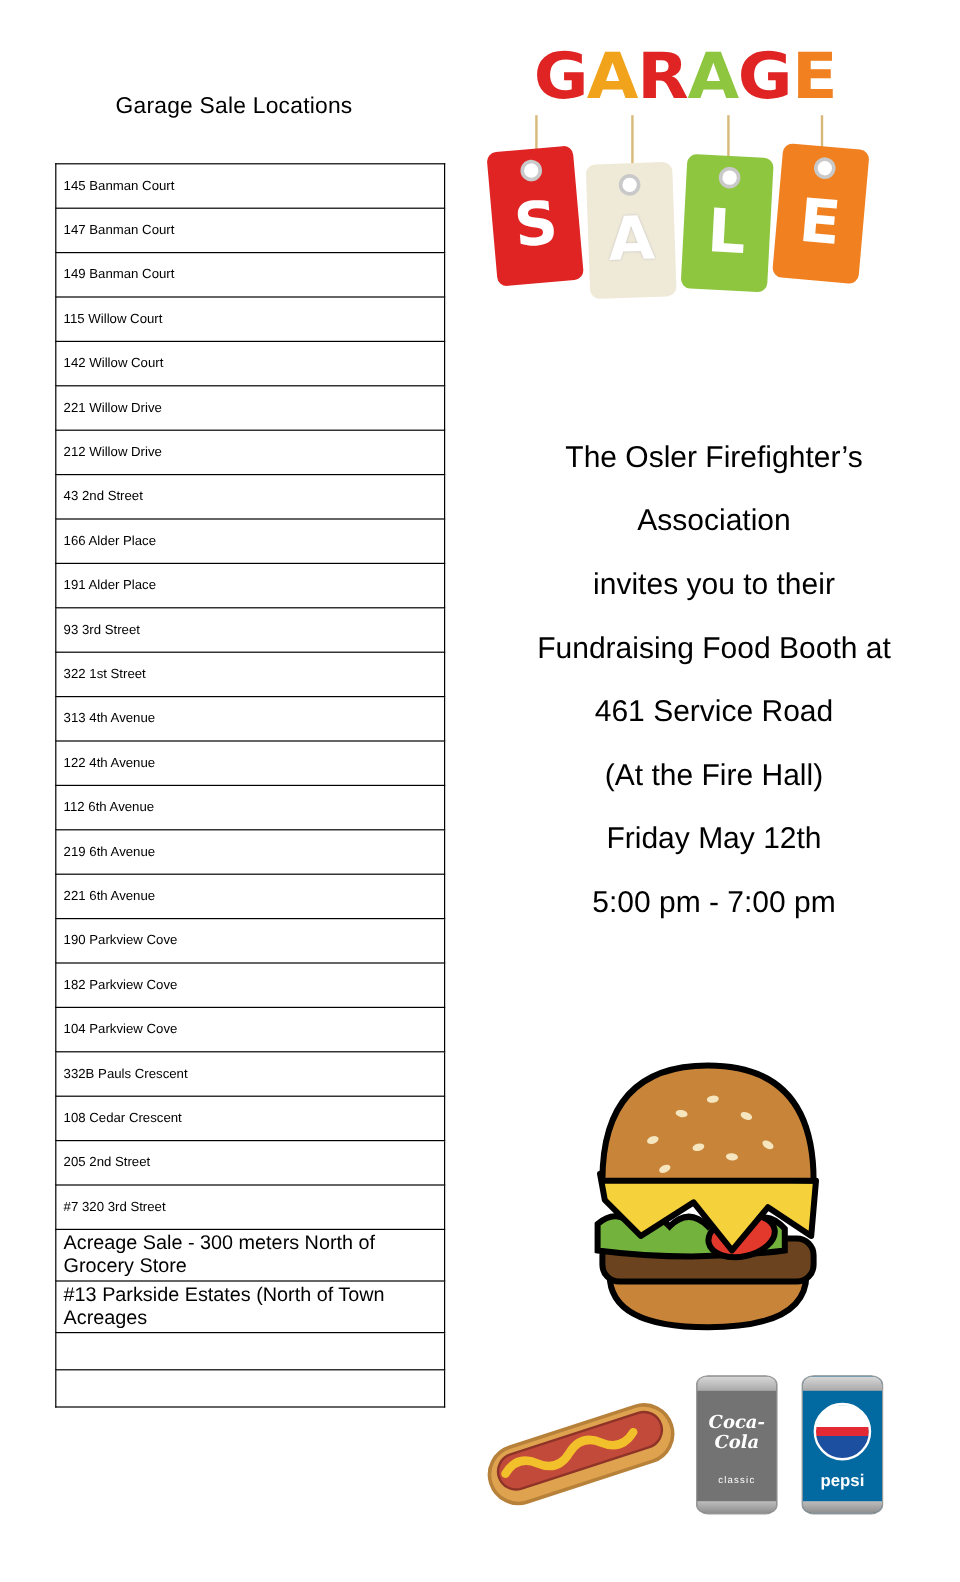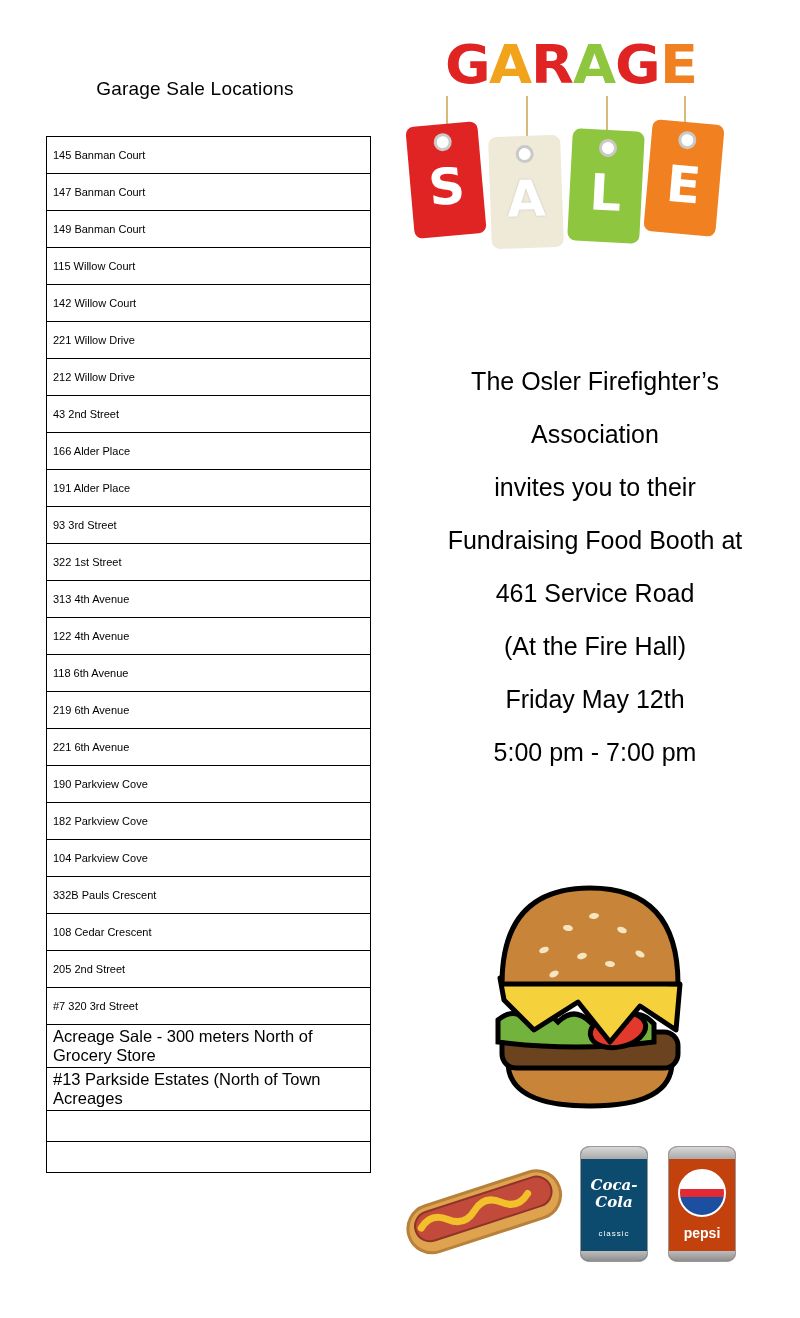--- a/index.html
+++ b/index.html
@@ -172,35 +172,35 @@
   }
   .can-top {
     position: absolute; top: 0; left: 0; right: 0; height: 12px;
     background: linear-gradient(#d8d8d8, #a9a9a9);
   }
   .can-bottom {
     position: absolute; bottom: 0; left: 0; right: 0; height: 10px;
     background: linear-gradient(#bdbdbd, #8e8e8e);
   }
   .can-coke {
-    left: 190px; top: 1146px; background: #0c4a6e;
+    left: 190px; top: 1146px; background: #737373;
   }
   .coke-script {
     position: absolute; top: 30px; left: 0; width: 100%;
     text-align: center; color: #ffffff;
     font-family: "DejaVu Serif", serif;
     font-style: italic; font-weight: bold; font-size: 15px;
     line-height: 17px;
   }
   .coke-classic {
     position: absolute; top: 82px; left: 0; width: 100%;
     text-align: center; color: #ffffff; font-size: 8px; letter-spacing: 1px;
   }
   .can-pepsi {
-    left: 278px; top: 1146px; background: #c2410c;
+    left: 278px; top: 1146px; background: #0369a1;
   }
   .pepsi-globe {
     position: absolute; top: 22px; left: 50%; margin-left: -24px;
     width: 48px; height: 48px; border-radius: 50%;
     background: linear-gradient(#ffffff 0%, #ffffff 42%, #e32934 42%, #e32934 58%, #1d4fa0 58%, #1d4fa0 100%);
     border: 2px solid #ffffff; box-sizing: border-box;
   }
   .pepsi-word {
     position: absolute; top: 78px; left: 0; width: 100%;
     text-align: center; color: #ffffff;
@@ -250,21 +250,21 @@
       <tr>
           <td>322 1st Street</td>
         </tr>
       <tr>
           <td>313 4th Avenue</td>
         </tr>
       <tr>
           <td>122 4th Avenue</td>
         </tr>
       <tr>
-          <td>118 6th Avenue</td>
+          <td>112 6th Avenue</td>
         </tr>
       <tr>
           <td>219 6th Avenue</td>
         </tr>
       <tr>
           <td>221 6th Avenue</td>
         </tr>
       <tr>
           <td>190 Parkview Cove</td>
         </tr>

